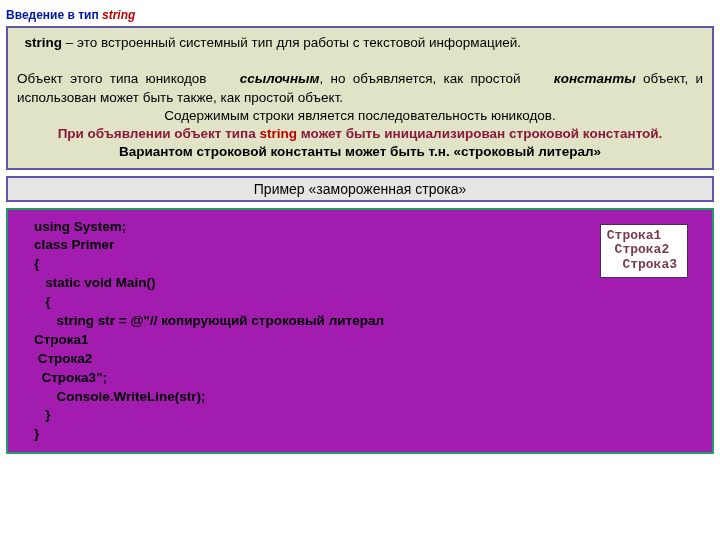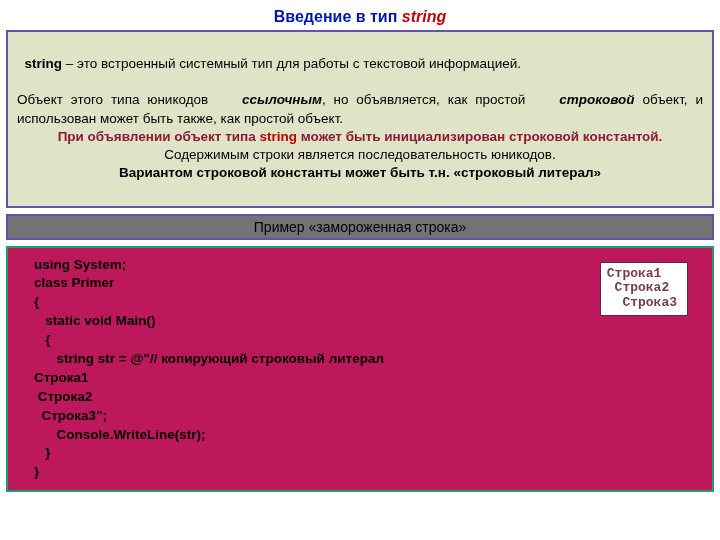--- a/index.html
+++ b/index.html
@@ -6,45 +6,44 @@
   body {
     width: 720px;
     height: 540px;
     background: #ffffff;
     font-family: Arial, Helvetica, sans-serif;
     font-size: 13.5px;
     padding: 8px 6px;
     color: #000;
   }
   .title {
-    text-align: center;
-    font-size: 16px;
+    font-size: 12px;
     font-weight: bold;
     color: #0018A8;
     margin-bottom: 4px;
   }
   .title .kw { color: #c00000; font-style: italic; }
   .panel {
     border: 2px solid #6055aa;
     background: #e1e3c6;
-    padding: 23px 9px;
+    padding: 6px 9px;
     margin-bottom: 6px;
     line-height: 1.35;
   }
   .panel2 {
     border: 2px solid #6055aa;
-    background: #737373;
+    background: #e5e5e5;
     text-align: center;
     padding: 3px 8px;
     margin-bottom: 6px;
     font-size: 14px;
   }
   .codebox {
     border: 2px solid #1f9e63;
-    background: #be185d;
+    background: #a21caf;
     padding: 8px 18px 8px 26px;
     position: relative;
     min-height: 232px;
   }
   .codebox pre {
     font-family: Arial, Helvetica, sans-serif;
     font-weight: bold;
     font-size: 13.5px;
     line-height: 1.4;
     white-space: pre;
@@ -78,26 +77,26 @@
 <div class="title">
   <span>Введение в тип </span><span class="kw">string</span>
 </div>
 
 <div class="panel">
   <div class="just">
     &nbsp;&nbsp;<b>string</b><span> – это встроенный системный тип для работы с текстовой информацией.</span>
   </div>
   <br>
   <div class="just">
-    <span>Объект этого типа юникодов </span><b><i>ссылочным</i></b><span>, но объявляется, как простой </span><b><i>строковой</i></b><span> объект, и использован может быть также, как простой объект.</span>
+    <span>Объект этого типа юникодов </span><b><i>ссылочным</i></b><span>, но объявляется, как простой </span><b><i>константы</i></b><span> объект, и использован может быть также, как простой объект.</span>
   </div>
+  <div class="center">Содержимым  строки  является последовательность юникодов.</div>
   <div class="center darkred">
     <span>При объявлении объект типа </span><span class="kw2">string</span><span> может быть инициализирован строковой константой.</span>
   </div>
-  <div class="center">Содержимым  строки  является последовательность юникодов.</div>
   <div class="center"><b>Вариантом строковой константы может быть т.н. «строковый литерал»</b></div>
 </div>
 
 <div class="panel2">Пример «замороженная строка»</div>
 
 <div class="codebox">
   <pre>using System;
 class Primer
 {
    static void Main()

